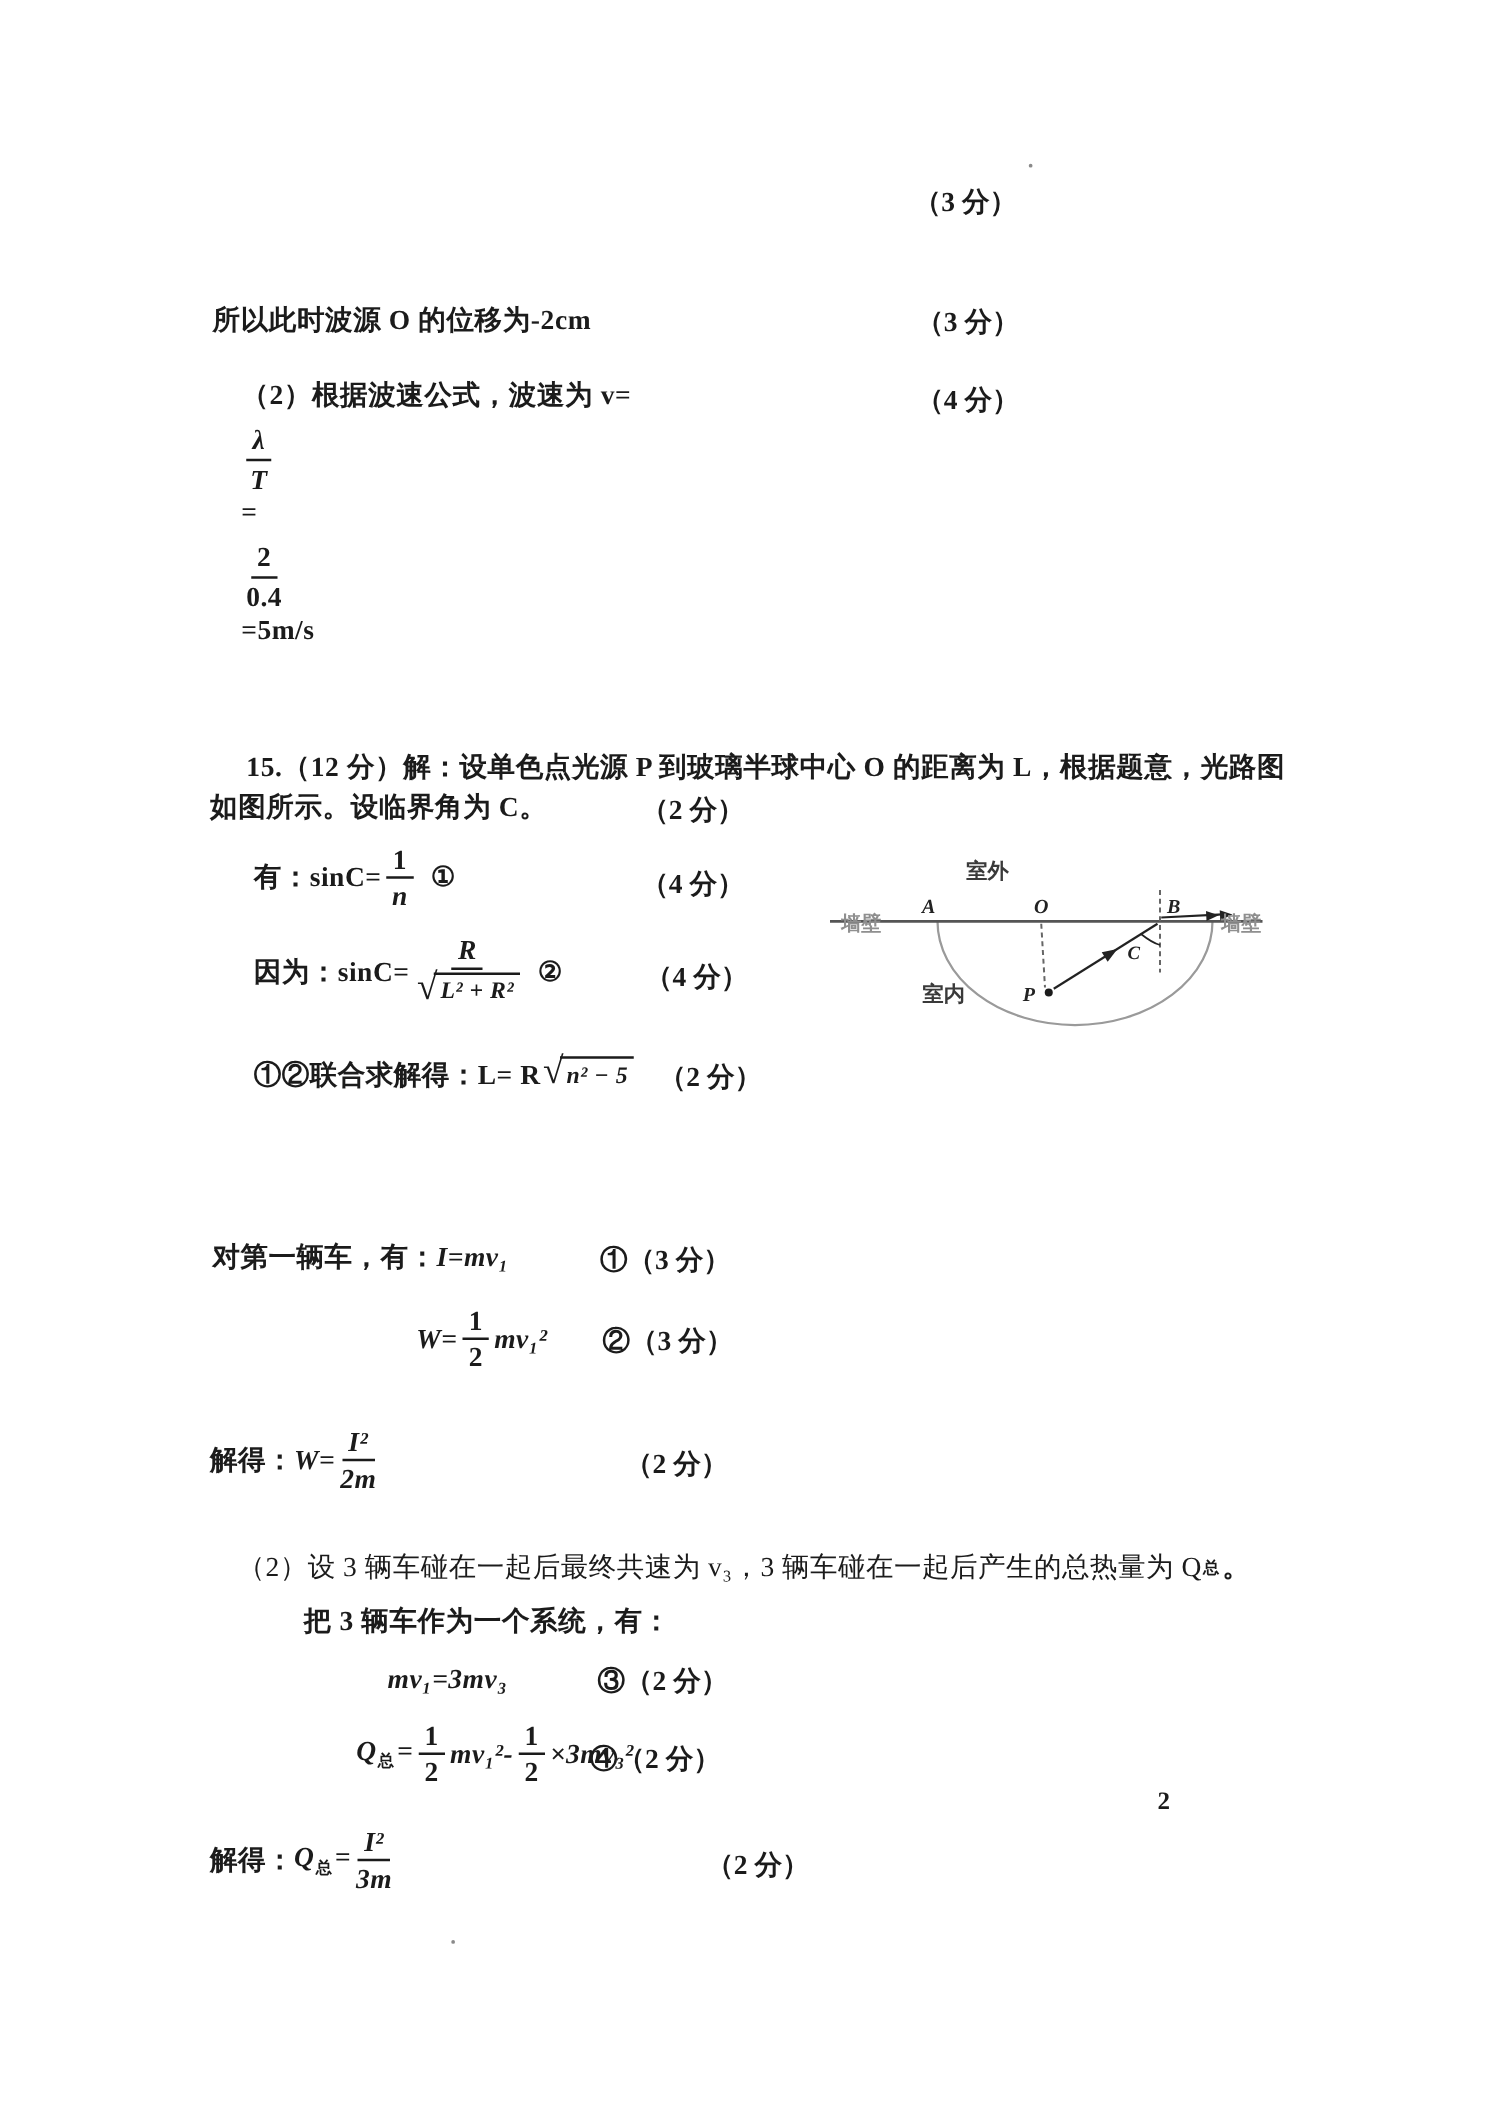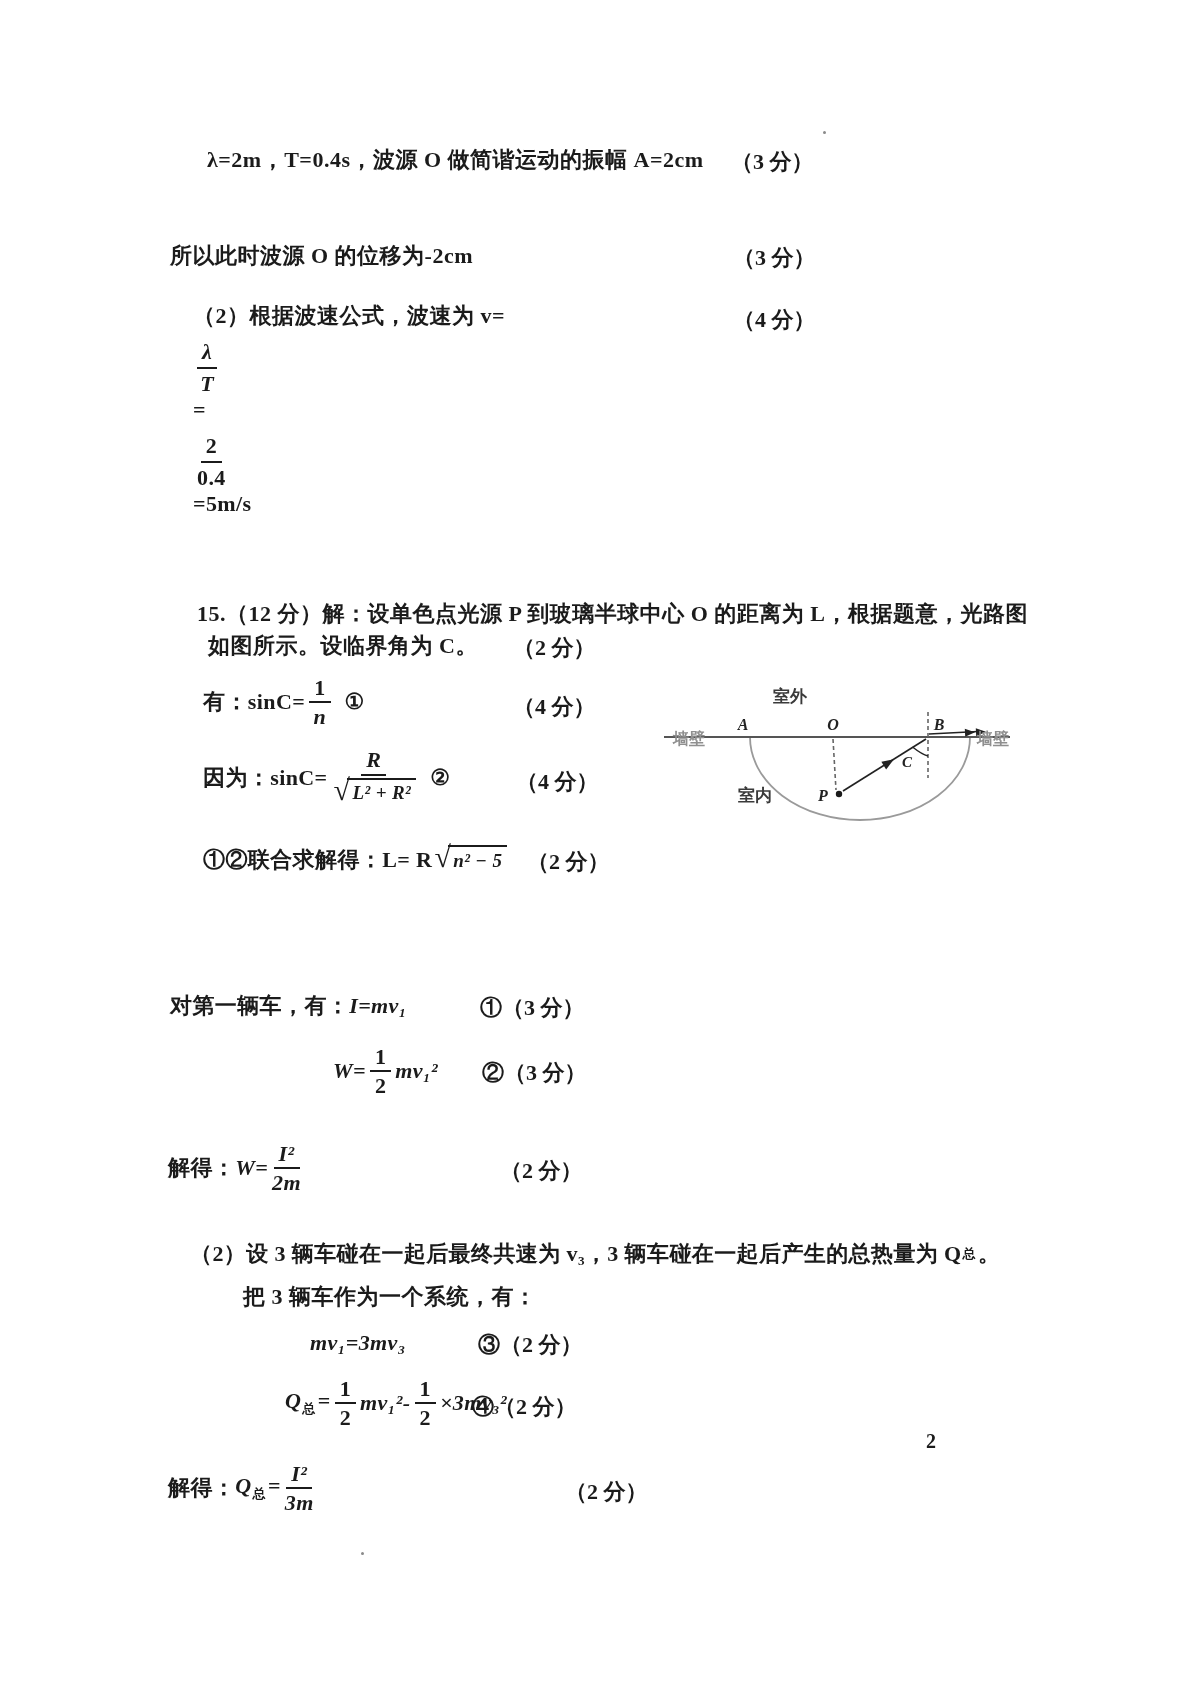--- a/index.html
+++ b/index.html
@@ -26,21 +26,20 @@
   .qsub { font-size:13px; vertical-align:-5px; margin:0 2px 0 1px; font-weight:600; }
   .pageno { position:absolute; font-size:20px; font-weight:600; }
   .dot { position:absolute; width:3px; height:3px; background:#8a8a8a; border-radius:50%; }
   svg text { font-family:"Liberation Serif","DejaVu Serif",serif; }
 </style>
 </head>
 <body>
 
 <div class="page">
 
-  <div class="t" style="left:207px;top:147px;">λ=2m，T=0.4s，波源 O 做简谐运动的振幅 A=2cm</div>
   <div class="score" style="left:731px;top:147px;">（3 分）</div>
 
 
   <div class="t" style="left:170px;top:243px;">所以此时波源 O 的位移为-2cm</div>
   <div class="score" style="left:733px;top:243px;">（3 分）</div>
 
   <div class="row rowtop" style="left:193px;top:303px;flex-direction:column;">
     <span class="t" style="position:static;">（2）根据波速公式，波速为 v=</span>
     <span class="frac fracdown">
       <span class="fn mi">λ</span>
@@ -49,21 +48,21 @@
     <span>=</span>
     <span class="frac fracdown">
       <span class="fn">2</span>
       <span class="fd">0.4</span>
     </span>
     <span>=5m/s</span>
   </div>
   <div class="score" style="left:733px;top:305px;">（4 分）</div>
 
   <div class="t" style="left:197px;top:601px;">15.（12 分）解：设单色点光源 P 到玻璃半球中心 O 的距离为 L，根据题意，光路图</div>
-  <div class="t" style="left:168px;top:633px;margin-left:40px;">如图所示。设临界角为 C。</div>
+  <div class="t" style="left:168px;top:633px;">如图所示。设临界角为 C。</div>
   <div class="score" style="left:513px;top:633px;">（2 分）</div>
 
   <div class="row" style="left:203px;top:672px;height:60px;">
     <span>有：sinC=</span>
     <span class="frac">
       <span class="fn">1</span>
       <span class="fd mi">n</span>
     </span>
     <span class="tag">①</span>
   </div>
@@ -148,21 +147,21 @@
     <span style="font-weight:600;">解得：</span>
     <span class="mi">W=</span>
     <span class="frac">
       <span class="fn mi">I²</span>
       <span class="fd mi">2m</span>
     </span>
   </div>
   <div class="score" style="left:500px;top:1156px;">（2 分）</div>
 
   <div class="row" style="left:190px;top:1241px;height:26px;">
-    <span style="font-weight:700;">（2）设 3 辆车碰在一起后最终共速为 v₃，3 辆车碰在一起后产生的总热量为 Q</span>
+    <span style="font-weight:400;">（2）设 3 辆车碰在一起后最终共速为 v₃，3 辆车碰在一起后产生的总热量为 Q</span>
       <span class="qsub">总</span>
       <span style="font-weight:600;">。</span>
   </div>
 
   <div class="t" style="left:243px;top:1284px;">把 3 辆车作为一个系统，有：</div>
 
   <div class="row" style="left:310px;top:1330px;height:26px;">
     <span class="mi">mv₁=3mv₃</span>
   </div>
   <div class="score" style="left:478px;top:1330px;">③（2 分）</div>

